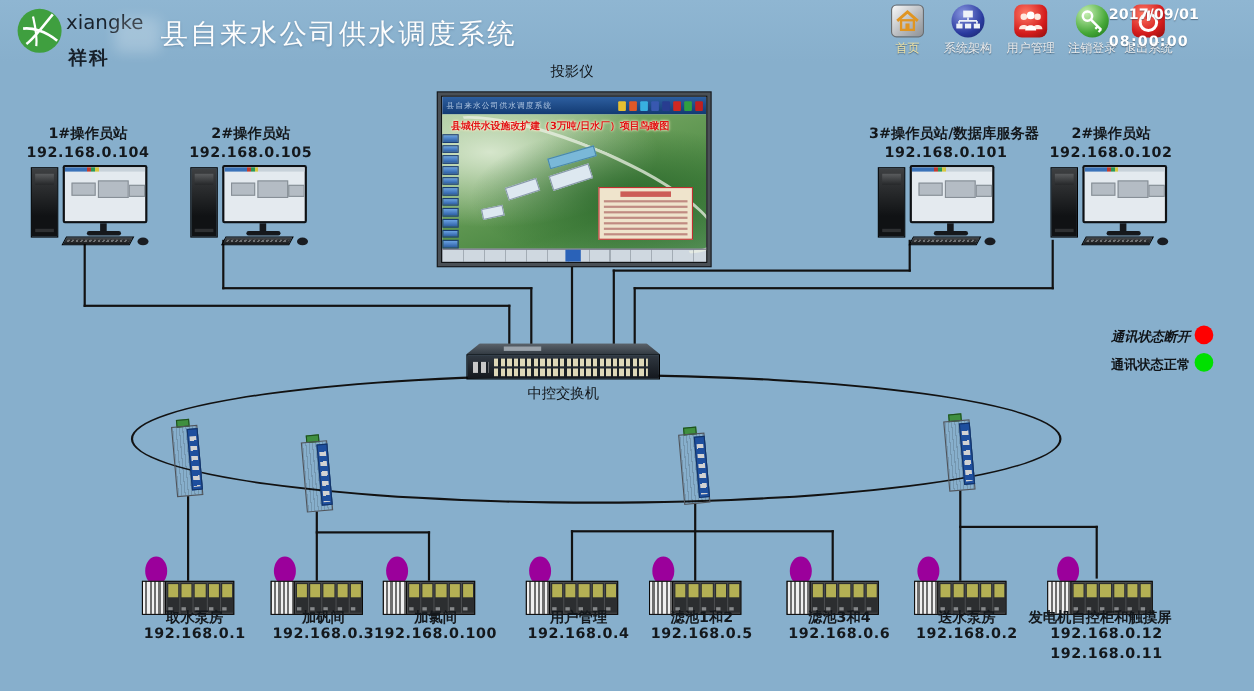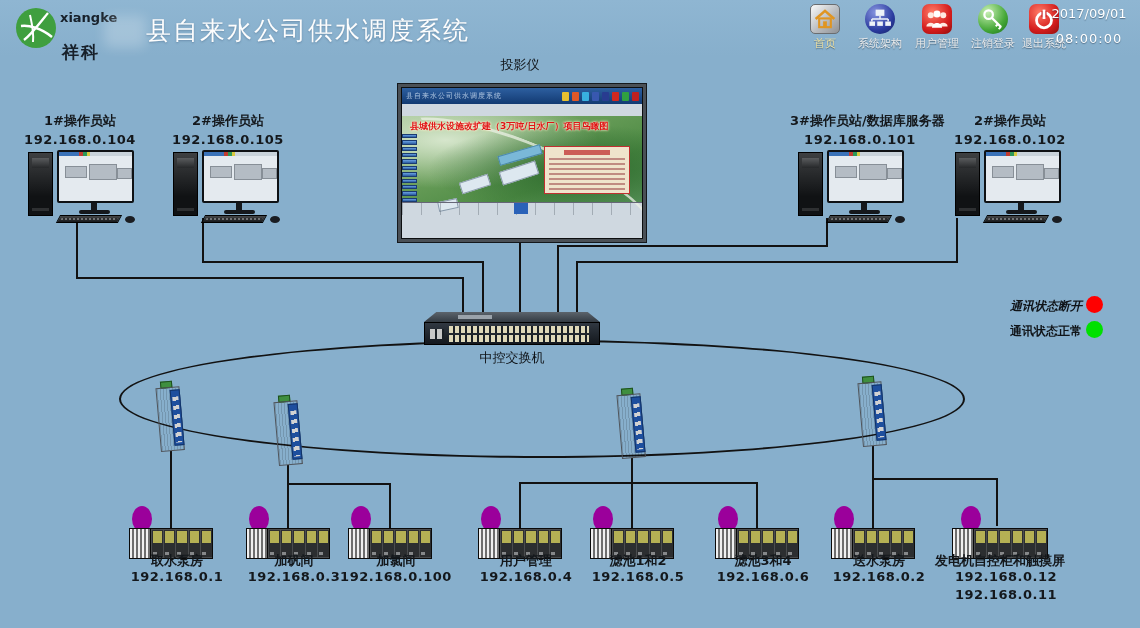--- a/index.html
+++ b/index.html
@@ -3,49 +3,49 @@
 <meta charset="utf-8">
 <style>
   html,body{margin:0;padding:0;}
   body{width:1140px;height:628px;position:relative;overflow:hidden;
        background:#87afcc;font-family:"DejaVu Sans","Liberation Sans",sans-serif;}
   .abs{position:absolute;}
   
   .hdr-band{left:0;top:0;width:1140px;height:56px;background:linear-gradient(#8fb6d2,#87afcc);}
   .logo{left:14px;top:4px;width:120px;height:48px;}
   .logo svg{position:absolute;left:0;top:2px;}
-  .logo-en{position:absolute;left:46px;top:6px;font-size:13px;font-weight:700;color:#17202a;}
+  .logo-en{position:absolute;left:46px;top:6px;font-size:18px;font-weight:400;color:#17202a;}
   .logo-cn{position:absolute;left:48px;top:37px;font-size:17px;font-weight:700;color:#17202a;letter-spacing:2px;}
   .blur-redact{left:104px;top:16px;width:42px;height:32px;background:rgba(255,255,255,.22);filter:blur(6px);border-radius:6px;}
   .page-title{left:146px;top:14px;font-size:25px;color:#fdfdfd;letter-spacing:2px;text-shadow:0 1px 2px rgba(40,70,100,.35);white-space:nowrap;}
   .nav-item{top:4px;width:56px;text-align:center;cursor:pointer;}
   .nav-item .tile{width:30px;height:30px;margin:0 auto;position:relative;}
   .tile-silver{background:linear-gradient(135deg,#fafafa,#b9bcc0 55%,#8f9296);border-radius:5px;border:1px solid #6a6d70;box-sizing:border-box;}
   .tile-blue{background:radial-gradient(circle at 35% 28%,#8795e0,#2a3a9e 62%,#16205e);border-radius:50%;}
   .tile-red{background:radial-gradient(circle at 35% 28%,#ff7a66,#d41c1c 62%,#8e0e0e);border-radius:7px;}
   .tile-green{background:radial-gradient(circle at 32% 26%,#c8f0b4,#46a838 60%,#177017);border-radius:50%;}
   .nav-lbl{margin-top:2px;font-size:11px;color:#ececec;text-shadow:0 1px 1px rgba(30,50,70,.6);white-space:nowrap;}
   .nav-lbl.gold{color:#efe2a4;}
-  .dt{left:1048px;top:6px;width:82px;text-align:center;color:#fff;font-weight:400;font-size:13px;text-shadow:0 1px 1px rgba(30,50,70,.5);}
+  .dt{left:1008px;top:6px;width:82px;color:#fff;font-weight:700;font-size:13px;text-shadow:0 1px 1px rgba(30,50,70,.5);}
   .dt .time{margin-top:10px;letter-spacing:1px;}
   
   .wire{position:absolute;background:#121212;}
   .ring{left:119px;top:340px;width:842px;height:114px;border:2px solid #121212;border-radius:50%;}
   
   .proj-label{left:460px;top:56px;width:120px;text-align:center;font-size:13px;color:#101418;font-weight:400;}
   .proj{left:398px;top:84px;width:248px;height:158px;background:#0c0e10;border:3px solid #4a5056;box-shadow:0 0 0 1px #14181c;box-sizing:border-box;padding:1px;}
   .pscr{width:100%;height:100%;background:#cfd8e0;position:relative;overflow:hidden;}
   .ptitle{height:16px;background:linear-gradient(#2d5fa0,#123a72);display:flex;align-items:center;}
   .ptitle-text{flex:1;color:#cfe0f4;font-size:7px;padding-left:4px;opacity:.8;letter-spacing:1px;white-space:nowrap;overflow:hidden;}
   .picons{display:flex;gap:3px;padding-right:3px;}
   .picons i{width:7px;height:9px;display:block;border-radius:1px;}
-  .pmap{position:relative;height:86px;
+  .pmap{position:relative;height:122px;
     background:radial-gradient(ellipse at 72% 62%,#2e6b2e,rgba(0,0,0,0) 60%),
                radial-gradient(ellipse at 18% 28%,#d6e6cc,rgba(0,0,0,0) 55%),
-               linear-gradient(160deg,#9cc08c 0%,#6da05c 35%,#4d8a44 70%,#58925a 100%);margin-top:12px;}
+               linear-gradient(160deg,#9cc08c 0%,#6da05c 35%,#4d8a44 70%,#58925a 100%);}
   .proad{position:absolute;left:-16px;top:26px;width:270px;height:70px;border:3px solid rgba(235,240,228,.75);
     border-radius:50%;border-bottom-color:transparent;border-left-color:transparent;transform:rotate(22deg);}
   .pb{position:absolute;background:#dde8f0;border:1px solid #8899aa;}
   .pool{position:absolute;background:#7ab8d8;border:1px solid #4a88a8;}
   .pbanner{position:absolute;top:4px;left:8px;right:2px;font-size:9px;font-weight:700;color:#e01414;
     text-shadow:0 0 2px #fff,0 0 3px #ffe9a0;white-space:nowrap;}
   .pmenu{position:absolute;left:0;top:16px;bottom:0;width:15px;display:flex;flex-direction:column;gap:2px;padding-top:2px;}
   .pmenu i{height:8px;background:linear-gradient(#6aa2e2,#2a5ca2);border:1px solid #1a3c72;display:block;}
   .pinfo{position:absolute;right:12px;bottom:8px;width:86px;height:48px;background:#efe4cc;border:1px solid #c03030;box-sizing:border-box;padding:3px;}
   .pinfo .t{height:5px;margin:0 16px 3px;background:#c03030;opacity:.75;}

